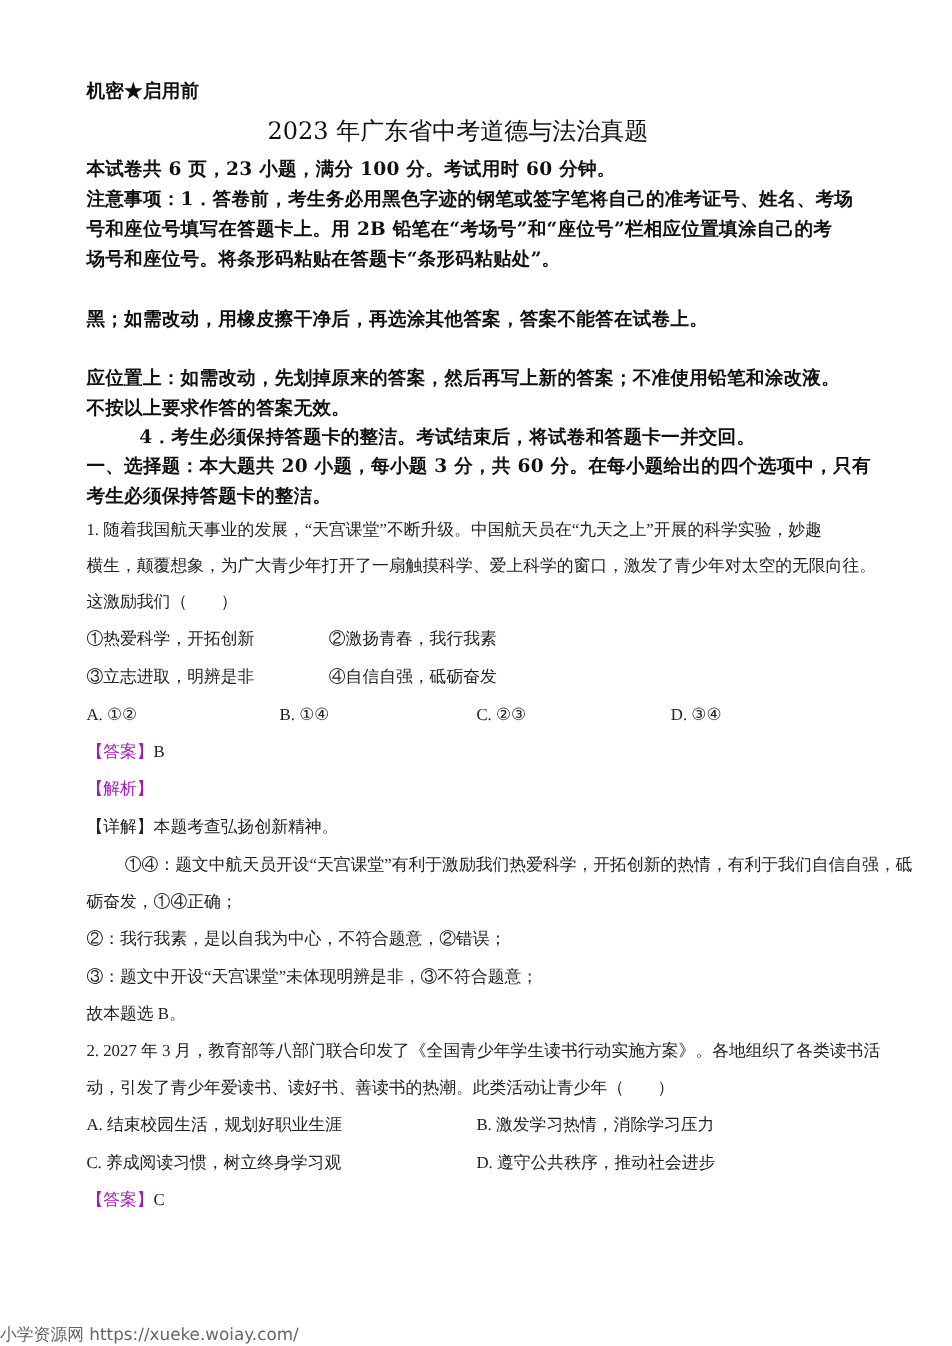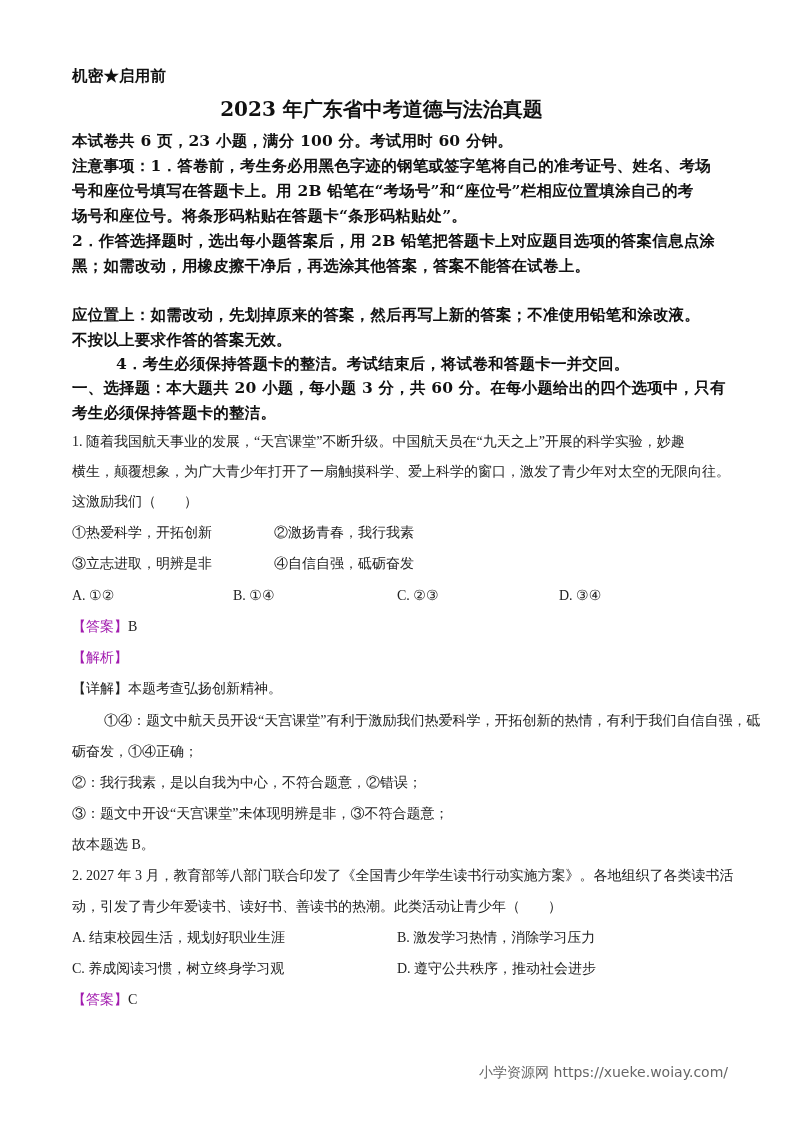--- a/index.html
+++ b/index.html
@@ -1,37 +1,36 @@
 <!DOCTYPE html>
 <html><head>
   <meta charset="utf-8">
   <style>
     html, body { margin: 0; padding: 0; background: #ffffff; }
     body { width: 793px; height: 1122px; position: relative; overflow: hidden; color: #111; }
     .page { position: absolute; left: 0; top: 0; width: 793px; height: 1122px; }
     .abs { position: absolute; white-space: nowrap; }
     .bold { font-family: "DejaVu Serif", "Liberation Serif", serif; font-weight: bold; font-size: 15.5px; letter-spacing: 0.2px; }
     .reg { font-family: "Liberation Serif", "DejaVu Serif", serif; font-size: 14px; color: #222; }
-    .title { font-family: "DejaVu Serif", "Liberation Serif", serif; font-weight: bold; font-size: 20px; left: 0; width: 763px; text-align: center; }
+    .title { font-family: "DejaVu Serif", "Liberation Serif", serif; font-weight: normal; font-size: 20px; left: 0; width: 763px; text-align: center; }
     .lbl { color: #a21caf; }
-    .footer { font-family: "DejaVu Sans", "Liberation Sans", sans-serif; font-size: 14px; color: #666; left: 0; width: 728px; text-align: right; }
+    .footer { font-family: "DejaVu Sans", "Liberation Sans", sans-serif; font-size: 14px; color: #666; left: 0; width: 728px; text-align: left; margin-top: 40px; }
   </style>
 </head>
 <body>
 
 <div class="page">
 
   <div class="abs bold" style="left:72px; top:66px;">机密★启用前</div>
   <div class="abs title" style="top:96px;">2023 年广东省中考道德与法治真题</div>
 
   <div class="abs bold" style="left:72px; top:131px;">本试卷共 6 页，23 小题，满分 100 分。考试用时 60 分钟。</div>
   <div class="abs bold" style="left:72px; top:156px;">注意事项：1．答卷前，考生务必用黑色字迹的钢笔或签字笔将自己的准考证号、姓名、考场</div>
   <div class="abs bold" style="left:72px; top:181px;">号和座位号填写在答题卡上。用 2B 铅笔在“考场号”和“座位号”栏相应位置填涂自己的考</div>
   <div class="abs bold" style="left:72px; top:206px;">场号和座位号。将条形码粘贴在答题卡“条形码粘贴处”。</div>
-  <div class="abs bold" style="left:72px; top:231px;">2．作答选择题时，选出每小题答案后，用 2B 铅笔把答题卡上对应题目选项的答案信息点涂</div>
   <div class="abs bold" style="left:72px; top:256px;">黑；如需改动，用橡皮擦干净后，再选涂其他答案，答案不能答在试卷上。</div>
   <div class="abs bold" style="left:72px; top:305px;">应位置上：如需改动，先划掉原来的答案，然后再写上新的答案；不准使用铅笔和涂改液。</div>
   <div class="abs bold" style="left:72px; top:330px;">不按以上要求作答的答案无效。</div>
   <div class="abs bold" style="left:72px; top:354px;margin-left:44px;">4．考生必须保持答题卡的整洁。考试结束后，将试卷和答题卡一并交回。</div>
   <div class="abs bold" style="left:72px; top:378px;">一、选择题：本大题共 20 小题，每小题 3 分，共 60 分。在每小题给出的四个选项中，只有</div>
   <div class="abs bold" style="left:72px; top:403px;">考生必须保持答题卡的整洁。</div>
 
   <div class="abs reg" style="left:72px; top:433px;">1. 随着我国航天事业的发展，“天宫课堂”不断升级。中国航天员在“九天之上”开展的科学实验，妙趣</div>
   <div class="abs reg" style="left:72px; top:463px;">横生，颠覆想象，为广大青少年打开了一扇触摸科学、爱上科学的窗口，激发了青少年对太空的无限向往。</div>
   <div class="abs reg" style="left:72px; top:493px;">这激励我们（　　）</div>

